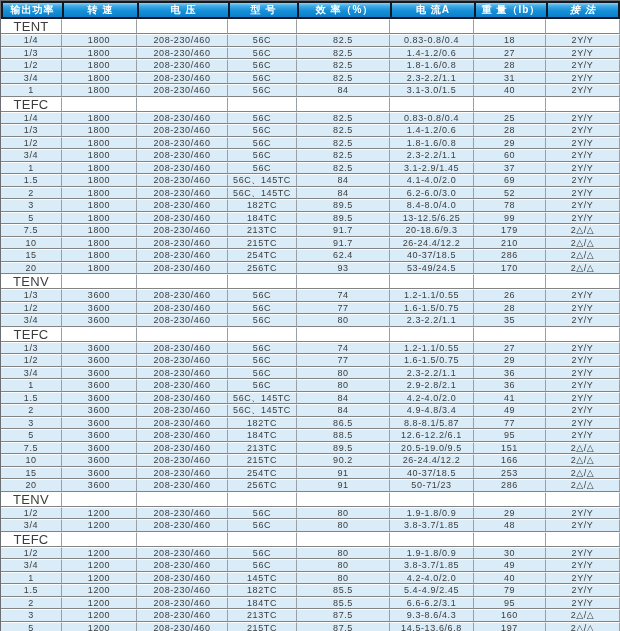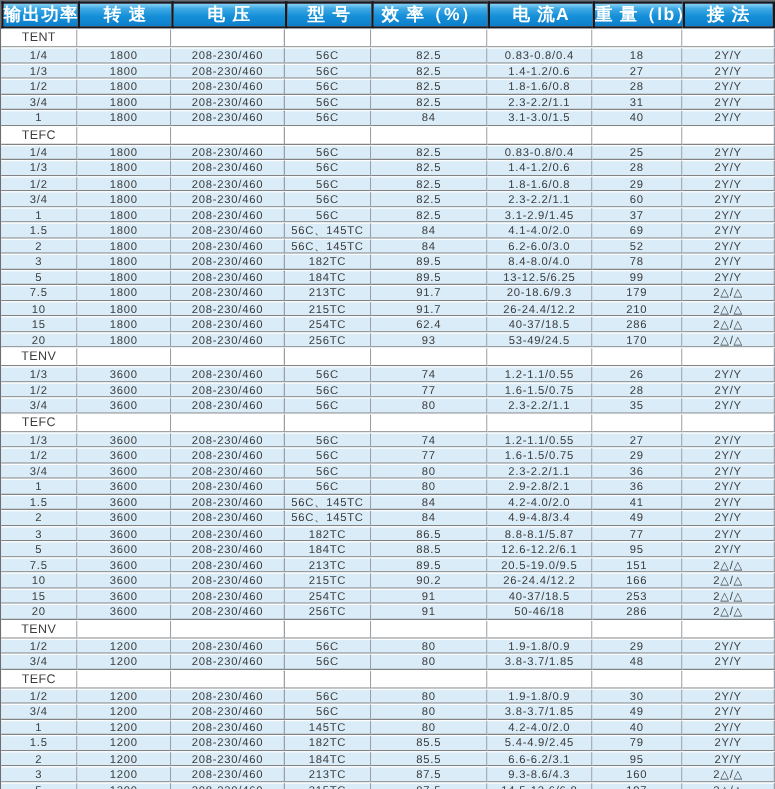--- a/index.html
+++ b/index.html
@@ -15,51 +15,51 @@
     table-layout:fixed;
     background:#ffffff;
     border:1px solid #6b6f73;
   }
   col.c0{width:61px} col.c1{width:75px} col.c2{width:91px} col.c3{width:69px}
   col.c4{width:93px} col.c5{width:84px} col.c6{width:72px} col.c7{width:74px}
 
   th {
     height:12px;
     padding:0;
-    font-size:14px;
+    font-size:10px;
     font-weight:bold;
     color:#ffffff;
     letter-spacing:1px;
     text-align:center;
     white-space:nowrap;
     overflow:visible;
     background:linear-gradient(180deg,#86d2f4 0%,#3fa9e4 22%,#1590d8 55%,#0d7ecb 100%);
     border-top:2px solid #141a24;
     border-bottom:2px solid #141a24;
     border-left:2px solid #141a24;
   }
-  th:last-child { border-right:2px solid #141a24; }
+  th:last-child { border-right:2px solid #141a24;font-style:italic; }
 
   td {
     padding:0;
     font-size:9px;
     line-height:10.5px;
     height:10.5px;
     color:#3c3c3c;
     letter-spacing:0.6px;
     text-align:center;
     white-space:nowrap;
     overflow:visible;
     border-right:1px solid #989fa6;
     border-bottom:1px solid #838383;
     border-top:1px solid #fdfdfd;
   }
   tr.data td { background:#d9ecf8; }
   tr.section td { background:#ffffff; height:13px; line-height:13px; }
-  tr.section td:first-child { font-size:10px; letter-spacing:0.3px; }
+  tr.section td:first-child { font-size:13px; letter-spacing:0.3px; }
 </style>
 </head>
 <body>
 
 <table class="spec">
   <colgroup>
     <col class="c0">
       <col class="c1">
       <col class="c2">
       <col class="c3">
@@ -440,21 +440,21 @@
         <td>40-37/18.5</td>
         <td>253</td>
         <td>2△/△</td>
       </tr>
       <tr class="data">
         <td>20</td>
         <td>3600</td>
         <td>208-230/460</td>
         <td>256TC</td>
         <td>91</td>
-        <td>50-46/18</td>
+        <td>50-71/23</td>
         <td>286</td>
         <td>2△/△</td>
       </tr>
       <tr class="section">
         <td>TENV</td>
         <td></td>
         <td></td>
         <td></td>
         <td></td>
         <td></td>

